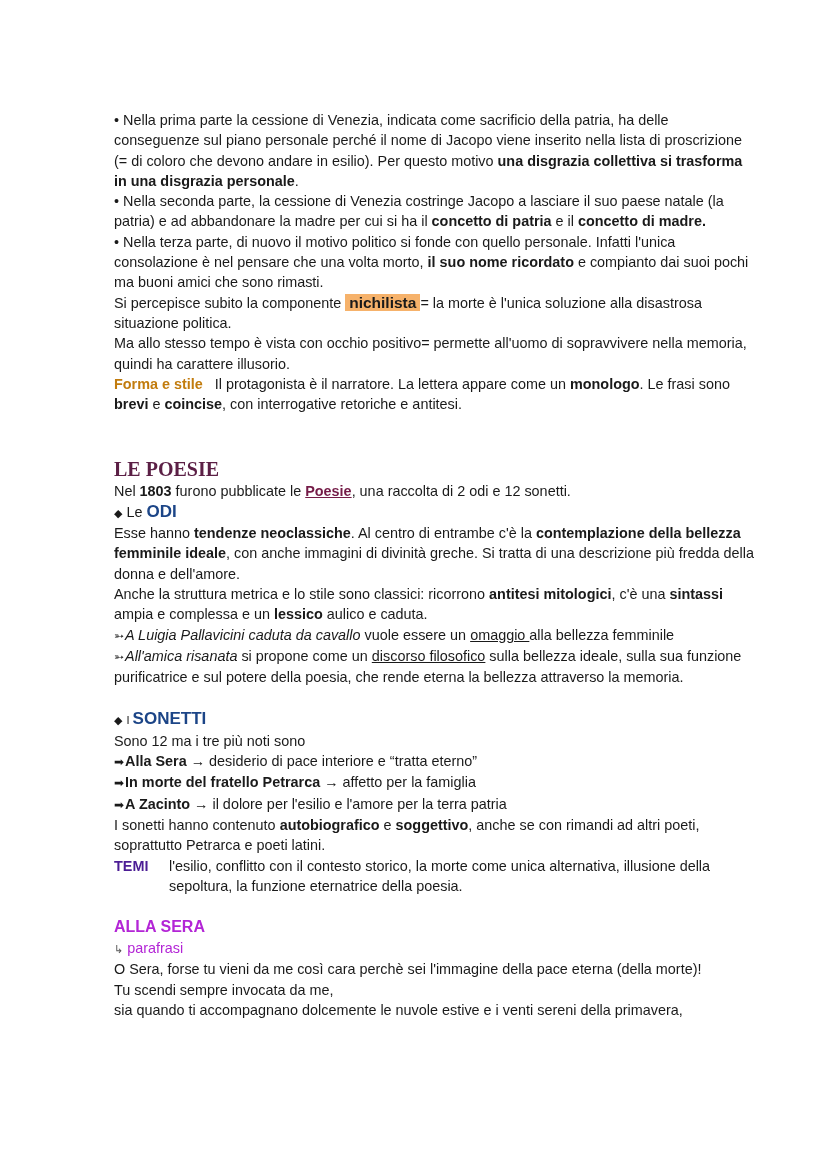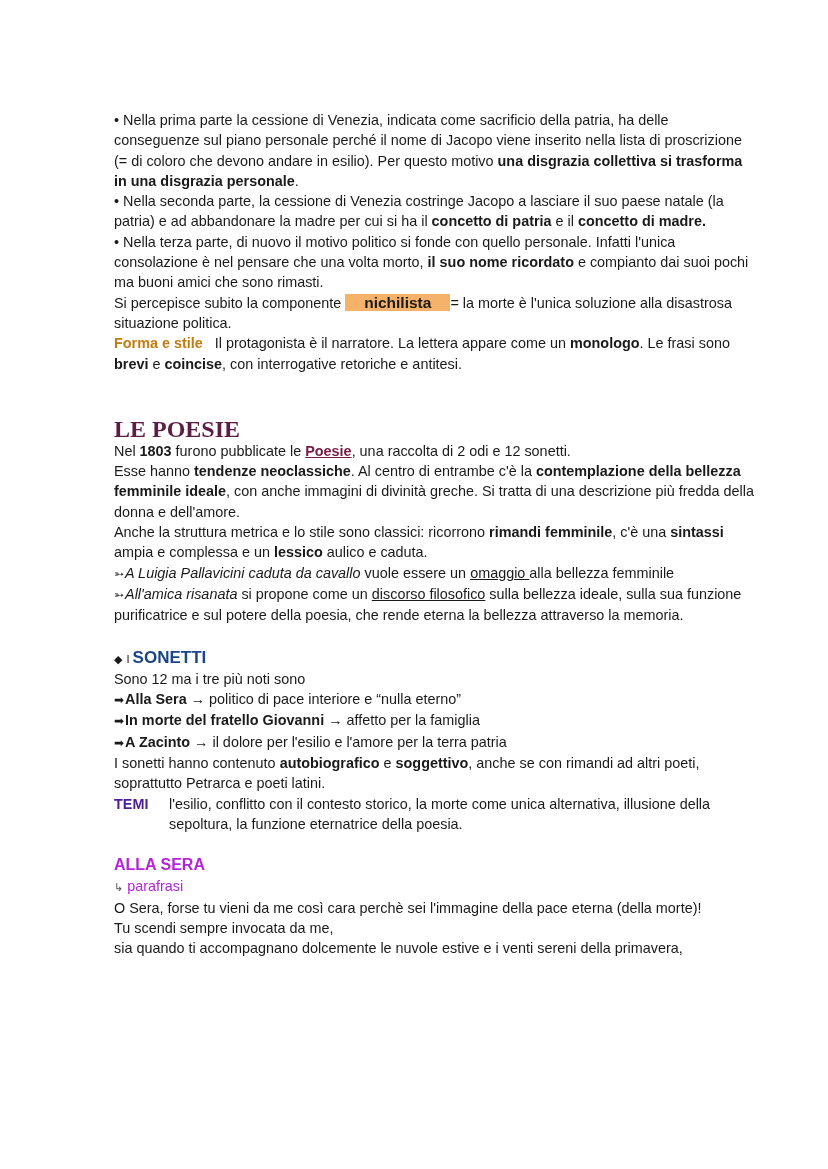--- a/index.html
+++ b/index.html
@@ -4,27 +4,27 @@
 <style>
   html, body { margin: 0; padding: 0; background: #ffffff; }
   body { width: 828px; height: 1169px; position: relative; overflow: hidden; }
   .page {
     position: absolute; left: 114px; top: 98px; width: 640px;
     font-family: "Liberation Sans", sans-serif;
     font-size: 14.4px; line-height: 20.3px; color: #1a1a1a; margin-top: 12px;
   }
   p { margin: 0; }
   b { font-weight: bold; }
-  .hl { background: #f6b26b; font-weight: bold; font-size: 15.5px; padding: 0 19px; }
+  .hl { background: #f6b26b; font-weight: bold; font-size: 15.5px; padding: 0 4px; }
   .orange { color: #c27c0e; font-weight: bold; }
   .gap-big { height: 41px; }
   .gap-mid { height: 20px; }
   .h-poesie {
     font-family: "Liberation Serif", serif; font-weight: bold;
-    font-size: 24px; line-height: 24px; color: #5b1f45; margin-top: 2px;
+    font-size: 20px; line-height: 24px; color: #5b1f45; margin-top: 2px;
   }
   .u-purple { color: #741b47; font-weight: bold; text-decoration: underline; }
   .blue-h { color: #1c4587; font-weight: bold; font-size: 17px; }
   .bullet-diamond { display: inline-block; font-size: 11px; color: #1a1a1a; margin-right: 4px; }
   .uline { text-decoration: underline; }
   .arrow { font-size: 12px; margin-right: 1px; }
   .temi-row { display: flex; }
   .temi-label { color: #4c1d95; font-weight: bold; width: 55px; flex-shrink: 0; }
   .temi-text { flex: 1; }
   .h-sera { color: #b325d6; font-weight: bold; font-size: 16px; line-height: 22px; }
@@ -37,47 +37,49 @@
 <div class="page">
 
   <p><span>• Nella prima parte la cessione di Venezia, indicata come sacrificio della patria, ha delle conseguenze sul piano personale perché il nome di Jacopo viene inserito nella lista di proscrizione (= di coloro che devono andare in esilio). Per questo motivo </span><b>una disgrazia collettiva si trasforma in una disgrazia personale</b><span>.</span></p>
 
   <p><span>• Nella seconda parte, la cessione di Venezia costringe Jacopo a lasciare il suo paese natale (la patria) e ad abbandonare la madre per cui si ha il </span><b>concetto di patria</b><span> e il </span><b>concetto di madre.</b></p>
 
   <p><span>• Nella terza parte, di nuovo il motivo politico si fonde con quello personale. Infatti l'unica consolazione è nel pensare che una volta morto, </span><b>il suo nome ricordato</b><span> e compianto dai suoi pochi ma buoni amici che sono rimasti.</span></p>
 
   <p><span>Si percepisce subito la componente </span><span class="hl">nichilista</span><span>= la morte è l'unica soluzione alla disastrosa situazione politica.</span></p>
 
+  <p>Ma allo stesso tempo è vista con occhio positivo= permette all'uomo di sopravvivere nella memoria, quindi ha carattere illusorio.</p>
 
   <p><span class="orange">Forma e stile</span><span style="white-space:pre">   Il protagonista è il narratore. La lettera appare come un </span><b>monologo</b><span>. Le frasi sono </span><b>brevi</b><span> e </span><b>coincise</b><span>, con interrogative retoriche e antitesi.</span></p>
 
   <div class="gap-big"></div>
 
   <div class="h-poesie">LE POESIE</div>
 
   <p><span>Nel </span><b>1803</b><span> furono pubblicate le </span><span class="u-purple">Poesie</span><span>, una raccolta di 2 odi e 12 sonetti.</span></p>
 
+  <p><span class="bullet-diamond">◆</span><span>Le </span><span class="blue-h">ODI</span></p>
 
 
   <p><span>Esse hanno </span><b>tendenze neoclassiche</b><span>. Al centro di entrambe c'è la </span><b>contemplazione della bellezza femminile ideale</b><span>, con anche immagini di divinità greche. Si tratta di una descrizione più fredda della donna e dell'amore.</span></p>
 
-  <p><span>Anche la struttura metrica e lo stile sono classici: ricorrono </span><b>rimandi femminile</b><span>, c'è una </span><b>sintassi</b><span> ampia e complessa e un </span><b>lessico</b><span> aulico e caduta.</span></p>
+  <p><span>Anche la struttura metrica e lo stile sono classici: ricorrono </span><b>antitesi mitologici</b><span>, c'è una </span><b>sintassi</b><span> ampia e complessa e un </span><b>lessico</b><span> aulico e caduta.</span></p>
 
   <p><span class="arrow">➳</span><i>A Luigia Pallavicini caduta da cavallo</i><span> vuole essere un </span><span class="uline" style="white-space:pre">omaggio </span><span>alla bellezza femminile</span></p>
 
   <p><span class="arrow">➳</span><i>All'amica risanata</i><span> si propone come un </span><span class="uline">discorso filosofico</span><span> sulla bellezza ideale, sulla sua funzione purificatrice e sul potere della poesia, che rende eterna la bellezza attraverso la memoria.</span></p>
 
   <div class="gap-mid"></div>
 
   <p style="margin-top:2px"><span class="bullet-diamond">◆</span><span style="font-size:11px">I </span><span class="blue-h">SONETTI</span></p>
 
   <p>Sono 12 ma i tre più noti sono</p>
 
-  <p><span class="arrow">➡</span><b>Alla Sera</b><span> → politico di pace interiore e “nulla eterno”</span></p>
-  <p><span class="arrow">➡</span><b>In morte del fratello Giovanni</b><span> → affetto per la famiglia</span></p>
+  <p><span class="arrow">➡</span><b>Alla Sera</b><span> → desiderio di pace interiore e “tratta eterno”</span></p>
+  <p><span class="arrow">➡</span><b>In morte del fratello Petrarca</b><span> → affetto per la famiglia</span></p>
   <p><span class="arrow">➡</span><b>A Zacinto</b><span> → il dolore per l'esilio e l'amore per la terra patria</span></p>
 
   <p><span>I sonetti hanno contenuto </span><b>autobiografico</b><span> e </span><b>soggettivo</b><span>, anche se con rimandi ad altri poeti, soprattutto Petrarca e poeti latini.</span></p>
 
   <div class="temi-row">
     <span class="temi-label">TEMI</span>
     <span class="temi-text">l'esilio, conflitto con il contesto storico, la morte come unica alternativa, illusione della sepoltura, la funzione eternatrice della poesia.</span>
   </div>
 
   <div class="gap-mid"></div>

